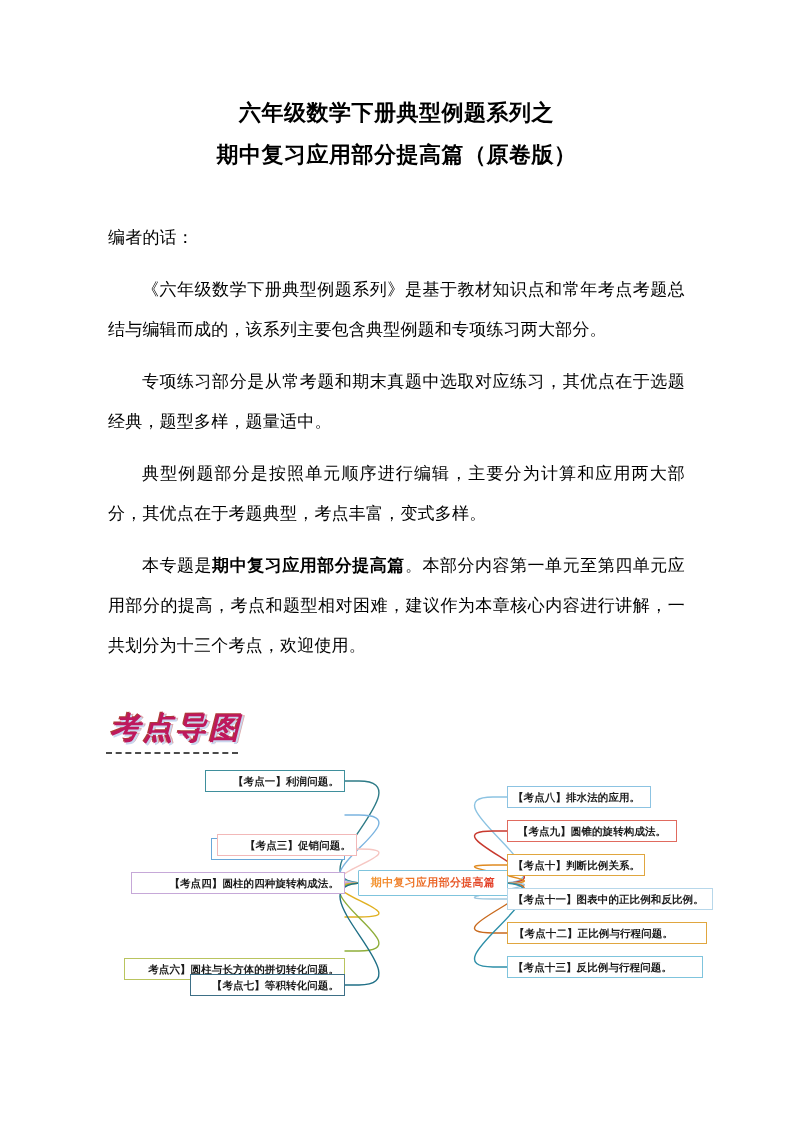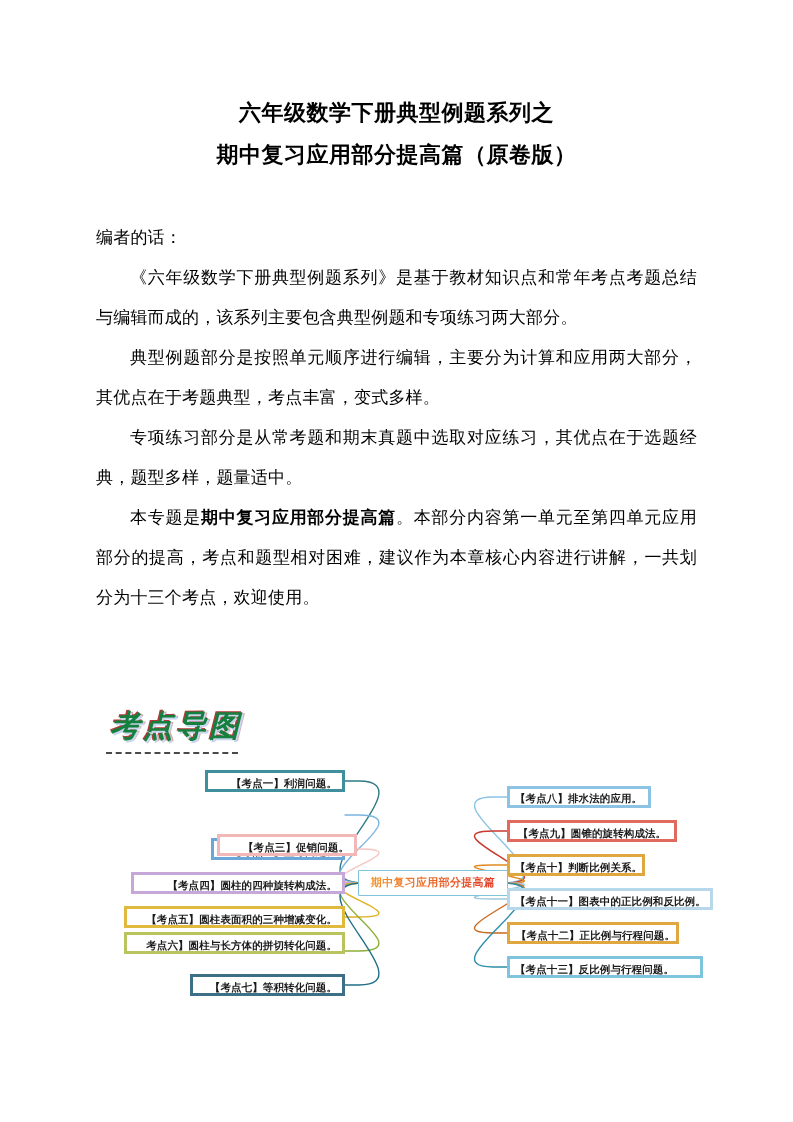--- a/index.html
+++ b/index.html
@@ -40,43 +40,43 @@
 
   
   .body-block {
     margin-top: 42px;
   }
   .para {
     font-size: 17px;
     line-height: 40px;
     text-align: justify;
     text-justify: inter-ideograph;
-    margin: 0;
+    margin: 12px;
     letter-spacing: 0.2px;
   }
   .para.indent {
     text-indent: 2em;
   }
   .para b { font-weight: bold; }
 
   
   .maph {
     position: absolute;
     left: 104px;
     top: 706px;
     width: 230px;
     height: 62px;
   }
   .maph-text {
-    font-family: Liberation Mono, monospace;
+    font-family: Liberation Sans, sans-serif;
     font-size: 30px;
     font-weight: bold;
     font-style: italic;
     letter-spacing: 3px;
-    color: #15803d;
+    color: #be185d;
     text-shadow:
        1.5px 1.5px 0 #c9d6ef,
       -1.2px -0.6px 0 #b03a3a,
        2.5px 0.5px 0 rgba(176,58,58,0.45);
     line-height: 44px;
     white-space: nowrap;
     padding-left: 6px;
   }
   .maph-rule {
     position: absolute;
@@ -98,21 +98,21 @@
     position: absolute;
     left: 0;
     top: 0;
     width: 793px;
     height: 256px;
   }
   .node {
     position: absolute;
     box-sizing: border-box;
     background: #ffffff;
-    border: 3px solid #4d7c0f;
+    border: 1px solid #4d7c0f;
     font-size: 10.5px;
     font-weight: bold;
     line-height: 20px;
     height: 22px;
     white-space: nowrap;
     overflow: hidden;
     padding: 0 5px;
     letter-spacing: 0.1px;
     color: #1a1a1a;
   }
@@ -151,22 +151,22 @@
 <div class="page">
 
   <div class="title-block">
     <div class="title-line">六年级数学下册典型例题系列之</div>
     <div class="title-line">期中复习应用部分提高篇（原卷版）</div>
   </div>
 
   <div class="body-block">
     <p class="para">编者的话：</p>
     <p class="para indent">《六年级数学下册典型例题系列》是基于教材知识点和常年考点考题总结与编辑而成的，该系列主要包含典型例题和专项练习两大部分。</p>
+    <p class="para indent">专项练习部分是从常考题和期末真题中选取对应练习，其优点在于选题经典，题型多样，题量适中。</p>
     <p class="para indent">典型例题部分是按照单元顺序进行编辑，主要分为计算和应用两大部分，其优点在于考题典型，考点丰富，变式多样。</p>
-    <p class="para indent">专项练习部分是从常考题和期末真题中选取对应练习，其优点在于选题经典，题型多样，题量适中。</p>
     <p class="para indent"><span>本专题是</span><b>期中复习应用部分提高篇</b><span>。本部分内容第一单元至第四单元应用部分的提高，考点和题型相对困难，建议作为本章核心内容进行讲解，一共划分为十三个考点，欢迎使用。</span></p>
   </div>
 
   <div class="maph">
     <div class="maph-text">考点导图</div>
     <div class="maph-rule"></div>
   </div>
 
   <div class="map" id="map">
     <svg class="map-svg" id="map-svg" viewBox="0 0 793 256" preserveAspectRatio="none">
@@ -183,24 +183,23 @@
         <path d="M 507 137 L 493 137 C 423 137, 580 121, 502 121" fill="none" stroke="#9ec7de" stroke-width="1.4" stroke-linecap="round"></path>
         <path d="M 507 171 L 493 171 C 423 171, 580 121, 502 121" fill="none" stroke="#c96a1e" stroke-width="1.4" stroke-linecap="round"></path>
         <path d="M 507 205 L 493 205 C 423 205, 580 121, 502 121" fill="none" stroke="#2e8fa8" stroke-width="1.4" stroke-linecap="round"></path>
       </svg>
     <div class="center-node-bg" style="left: 359px; top: 109px; width: 148px; height: 24px;"></div>
       <div class="center-node" id="center-node" style="left: 358px; top: 108px; width: 150px; border-color: rgb(127, 196, 221); background-image: linear-gradient(90deg, rgb(245, 155, 42) 0%, rgb(224, 51, 38) 100%);">期中复习应用部分提高篇</div>
   <div class="node left" style="left: 205px; top: 8px; width: 140px; border-color: rgb(63, 143, 156);">【考点一】利润问题。</div>
       <div class="node left" style="left: 211px; top: 42px; width: 134px; border-color: rgb(106, 167, 216); margin-top: 34px;">【考点二】盈亏问题。</div>
       <div class="node left" style="left: 217px; top: 72px; width: 140px; border-color: rgb(242, 184, 184);">【考点三】促销问题。</div>
       <div class="node left" style="left: 131px; top: 110px; width: 214px; border-color: rgb(198, 168, 216);">【考点四】圆柱的四种旋转构成法。</div>
-      <div class="node left" style="left: 124px; top: 144px; width: 221px; border-color: rgb(224, 185, 63);">【考点五】圆柱表面积的三种增减变化。</div>
-      <div class="node left" style="left: 124px; top: 170px; width: 221px; border-color: rgb(185, 196, 94);">考点六】圆柱与长方体的拼切转化问题。</div>
+      <div class="node left" style="left: 124px; top: 196px; width: 221px; border-color: rgb(185, 196, 94);">考点六】圆柱与长方体的拼切转化问题。</div>
       <div class="node left" style="left: 190px; top: 212px; width: 155px; border-color: rgb(61, 111, 134);">【考点七】等积转化问题。</div>
-      <div class="node right" style="left: 507px; top: 24px; width: 144px; border-color: rgb(140, 195, 226); font-family: Liberation Serif, serif;">【考点八】排水法的应用。</div>
+      <div class="node right" style="left: 507px; top: 24px; width: 144px; border-color: rgb(140, 195, 226);">【考点八】排水法的应用。</div>
       <div class="node right" style="left: 507px; top: 58px; width: 170px; border-color: rgb(224, 106, 94); text-align: center;">【考点九】圆锥的旋转构成法。</div>
       <div class="node right" style="left: 507px; top: 92px; width: 138px; border-color: rgb(224, 166, 63);">【考点十】判断比例关系。</div>
       <div class="node right" style="left: 507px; top: 126px; width: 206px; border-color: rgb(183, 215, 234);">【考点十一】图表中的正比例和反比例。</div>
-      <div class="node right" style="left: 507px; top: 160px; width: 172px; border-color: rgb(224, 166, 63); padding-left: 6px;">【考点十二】正比例与行程问题。</div>
+      <div class="node right" style="left: 507px; top: 160px; width: 200px; border-color: rgb(224, 166, 63); padding-left: 6px;">【考点十二】正比例与行程问题。</div>
       <div class="node right" style="left: 507px; top: 194px; width: 196px; border-color: rgb(127, 196, 221);">【考点十三】反比例与行程问题。</div>
     </div>
 
 </div>
 
 </body></html>

